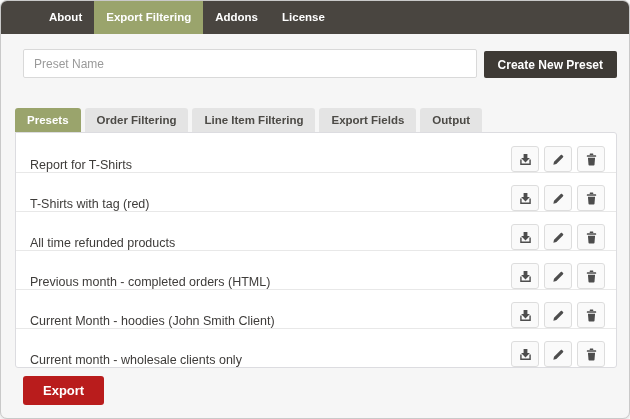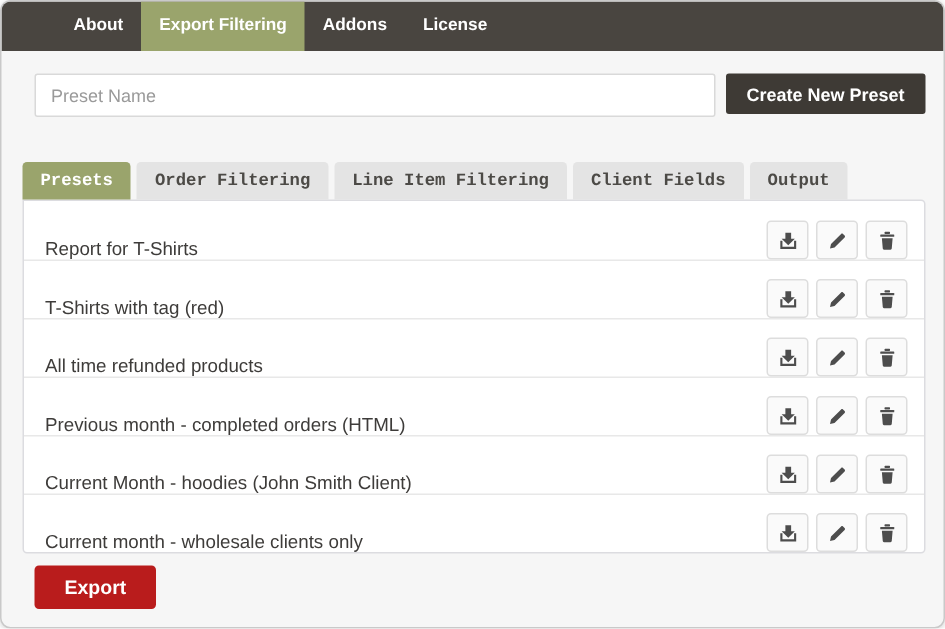--- a/index.html
+++ b/index.html
@@ -27,21 +27,21 @@
     font-weight: bold;
     line-height: 33px;
     padding: 0 12px;
     cursor: pointer;
     white-space: nowrap;
   }
   .topnav .tab.active { background: #9aa46c; }
   
   .preset-header {
     display: flex;
-    align-items: flex-start;
+    align-items: flex-end;
     padding: 15px 12px 0 22px;
     gap: 7px;
   }
   .preset-input {
     flex: 1;
     height: 29px;
     border: 1px solid #d9d9d9;
     border-radius: 2px;
     background: #ffffff;
     padding: 0 10px;
@@ -73,21 +73,20 @@
   }
   .subtab {
     background: #e4e4e4;
     color: #4c4a46;
     font-size: 11.5px;
     font-weight: bold;
     padding: 6px 12px 6px 12px;
     border-radius: 3px 3px 0 0;
     cursor: pointer;
     white-space: nowrap;
-    font-family: Liberation Mono, monospace;
   }
   .subtab.active { background: #9aa46c; color: #ffffff; }
   
   .panel {
     margin: 0 12px 0 14px;
     background: #ffffff;
     border: 1px solid #dcdce0;
     border-radius: 0 3px 3px 3px;
   }
   .preset-row {
@@ -149,21 +148,21 @@
   <div class="preset-header">
     <input class="preset-input" type="text" placeholder="Preset Name" style="">
     <button class="create-btn">Create New Preset</button>
   </div>
 
   
   <div class="subtabs">
     <div class="subtab active">Presets</div>
     <div class="subtab">Order Filtering</div>
     <div class="subtab">Line Item Filtering</div>
-    <div class="subtab">Client Fields</div>
+    <div class="subtab">Export Fields</div>
     <div class="subtab">Output</div>
   </div>
 
   
   <div class="panel">
 
     <div class="preset-row">
       <div class="preset-name">Report for T-Shirts</div>
       <div class="row-actions">
         <button class="icon-btn" title="">

